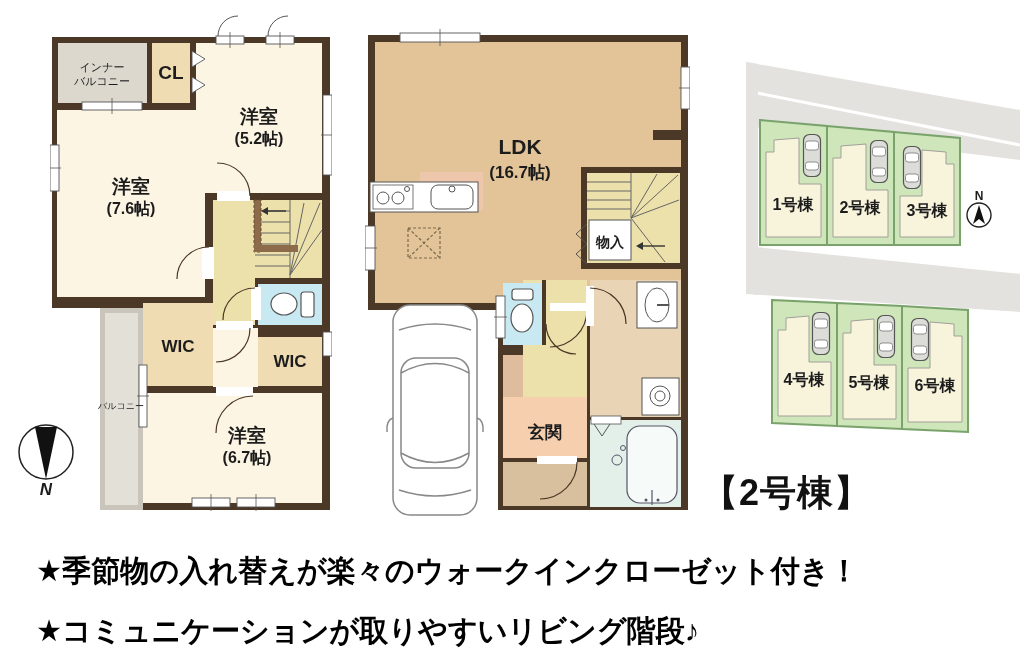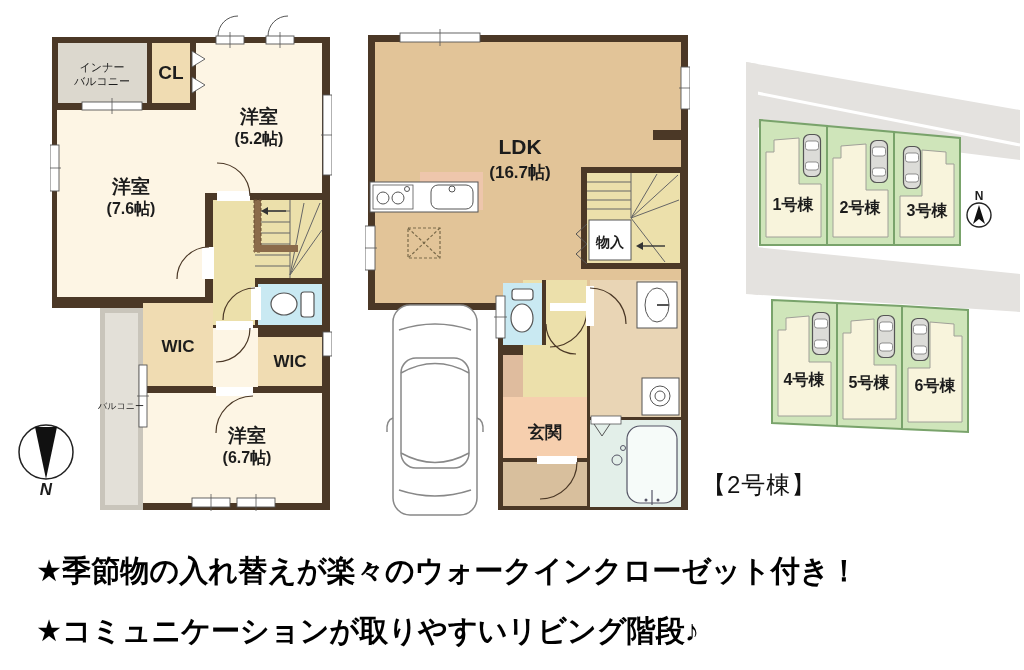--- a/index.html
+++ b/index.html
@@ -1,20 +1,20 @@
 <!DOCTYPE html>
 <html><head>
 <meta charset="utf-8">
 <style>
   html,body{margin:0;padding:0;}
   body{width:1024px;height:670px;position:relative;background:#ffffff;overflow:hidden;
        font-family:"Liberation Sans","DejaVu Sans",sans-serif;}
   .abs{position:absolute;}
   svg text{font-family:"Liberation Sans","DejaVu Sans",sans-serif;fill:#1c1c1c;}
-  .caption-unit{position:absolute;left:702px;top:469px;font-size:24px;font-weight:normal;color:#111;
+  .caption-unit{position:absolute;left:702px;top:469px;font-size:36px;font-weight:bold;color:#111;
                 letter-spacing:1px;white-space:nowrap;}
   .feature-line{position:absolute;left:36px;font-size:30px;font-weight:bold;color:#000;white-space:nowrap;
                 transform:scaleX(.97);transform-origin:left;}
   .f1{top:551px;} .f2{top:611px;}
 </style>
 </head>
 <body>
 
 <svg class="abs" style="left:50px;top:15px" width="282" height="505" viewBox="0 0 282 505">
 

